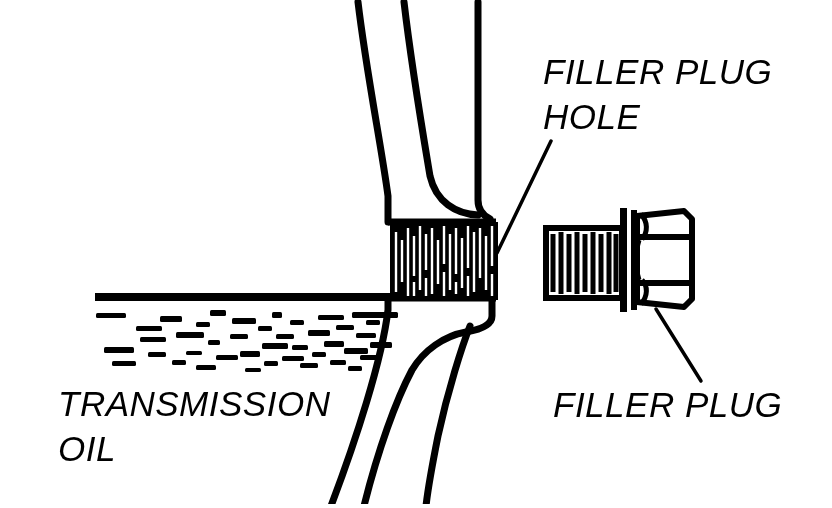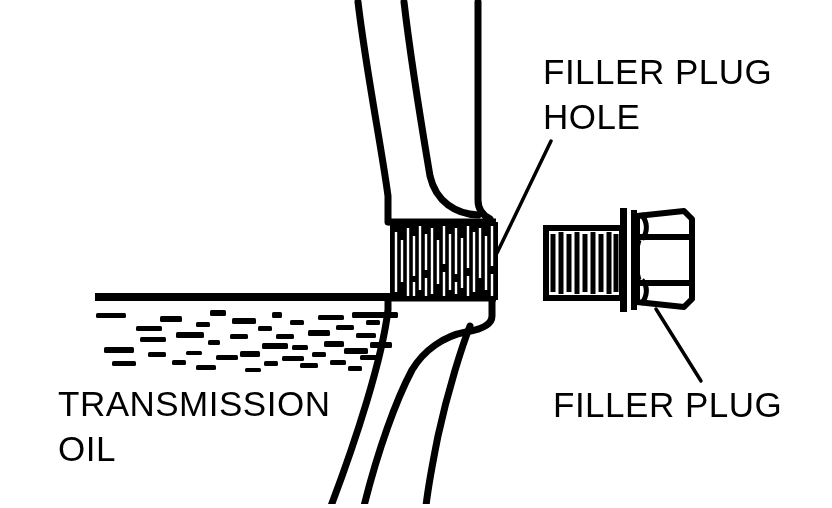--- a/index.html
+++ b/index.html
@@ -9,20 +9,21 @@
   }
   body {
     font-family: "Liberation Sans", sans-serif;
   }
   #diagram-root {
     position: relative;
     width: 832px;
     height: 504px;
     background: #ffffff;
     overflow: hidden;
+    font-style: italic;
   }
   #diagram-svg {
     display: block;
     width: 832px;
     height: 508px;
   }
   .dlabel {
     font-family: "Liberation Sans", sans-serif;
     font-size: 35px;
     fill: #000000;

